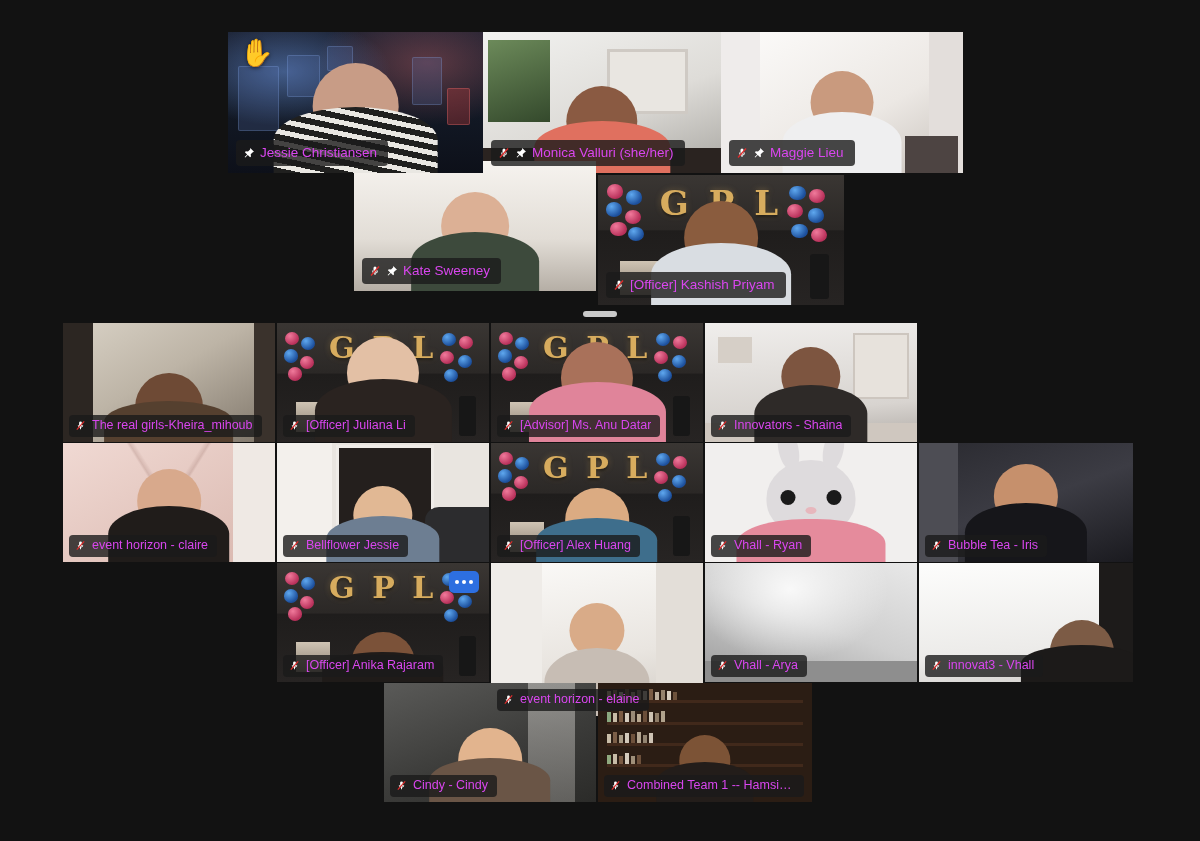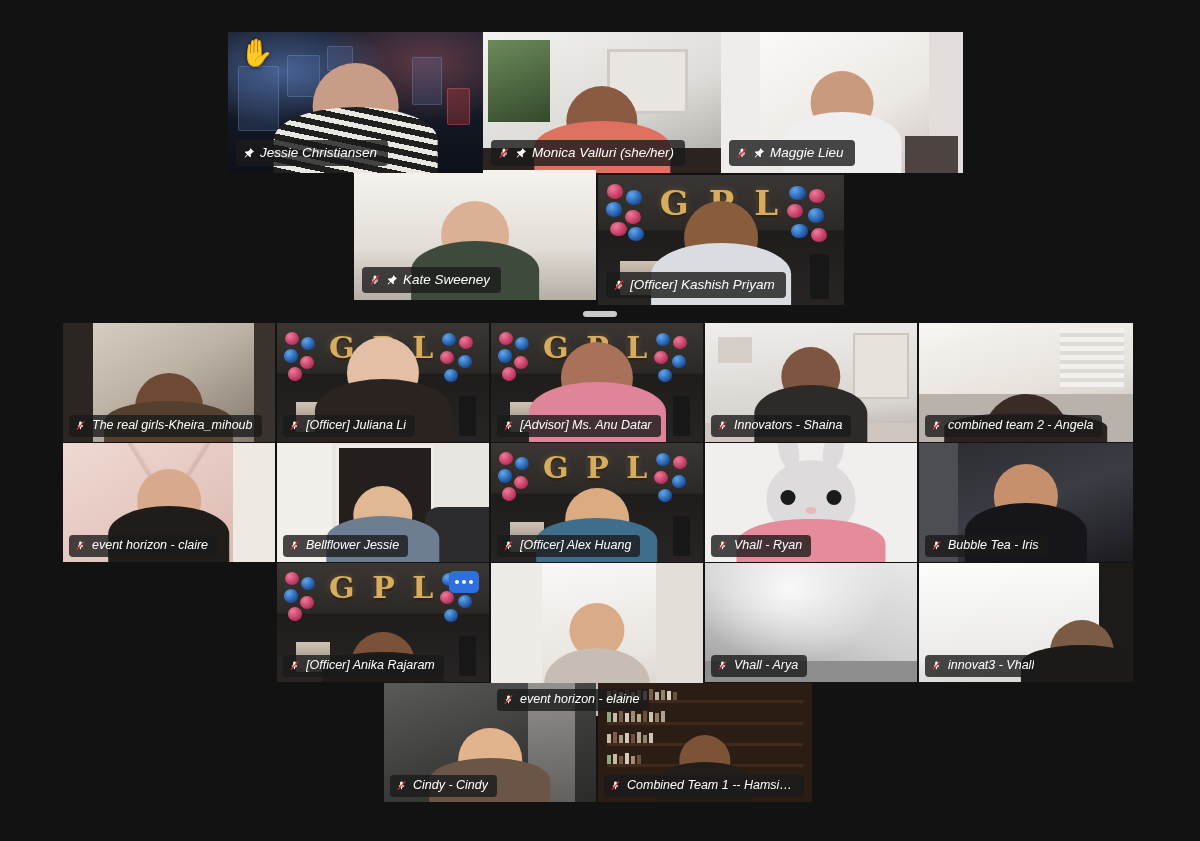--- a/index.html
+++ b/index.html
@@ -30,27 +30,26 @@
     position: absolute;
     left: 6px; bottom: 5px;
     display: flex; align-items: center; gap: 5px;
     background: rgba(26,26,26,0.80);
     border-radius: 4px;
     padding: 3px 9px 4px 6px;
     max-width: calc(100% - 14px);
     z-index: 4;
   }
   .badge .nm {
-    color: #ffffff;
+    color: #d946ef;
     font-size: 12.5px;
     line-height: 15px;
     white-space: nowrap;
     overflow: hidden;
     text-overflow: ellipsis;
-    font-style: italic;
   }
   .badge.big { left: 8px; bottom: 7px; padding: 4px 11px 5px 7px; }
   .badge.big .nm { font-size: 13.5px; line-height: 17px; }
 
   
   .ico-mute { flex: 0 0 auto; width: 12px; height: 14px; position: relative; display:block; }
   .ico-mute svg { display: block; }
   
   .ico-pin { flex: 0 0 auto; width: 12px; height: 14px; }
   .ico-pin svg { display: block; }
@@ -246,21 +245,21 @@
       </span>
       <span class="ico-pin">
         <svg width="12" height="14" viewBox="0 0 24 24">
             <path fill="#ffffff" d="M14.5 2 L22 9.5 l-2.4 .8 -4.2 4.2 .6 4.4 -1.8 1.8 -4.6-4.6 -5.1 5.1 -1.2-1.2 5.1-5.1 -4.6-4.6 1.8-1.8 4.4 .6 4.2-4.2z"></path>
           </svg>
       </span>
       <span class="nm">Monica Valluri (she/her)</span>
     </div>
   </div>
 
-  <div class="tile" style="left:354px; top:170px; width:242px; height:130px;">
+  <div class="tile" style="left:354px; top:161px; width:242px; height:130px;">
     <div class="vid rm5">
       <div class="person" style="width:28%; height:76%;">
         <div class="head" style="background:#dcb095;"></div>
         <div class="body" style="background:#3d4a3c;"></div>
       </div>
     </div>
     <div class="badge big">
       <span class="ico-mute">
         <svg width="12" height="14" viewBox="0 0 24 24">
           <path fill="#ffffff" d="M12 3a3 3 0 0 1 3 3v6a3 3 0 0 1-6 0V6a3 3 0 0 1 3-3z"></path>
@@ -431,40 +430,20 @@
         <svg width="11" height="13" viewBox="0 0 24 24">
             <path fill="#ffffff" d="M12 3a3 3 0 0 1 3 3v6a3 3 0 0 1-6 0V6a3 3 0 0 1 3-3z"></path>
             <path fill="#ffffff" d="M6 11h1.6a4.4 4.4 0 0 0 8.8 0H18a6 6 0 0 1-5 5.9V20h-2v-3.1A6 6 0 0 1 6 11z"></path>
             <path stroke="#e02b2b" stroke-width="2.6" d="M4 21 L20 3"></path>
           </svg>
       </span>
       <span class="nm">Innovators - Shaina</span>
     </div>
   </div>
 
-  <div class="tile" style="left:919px; top:323px; width:214px; height:119px;">
-    <div class="vid rm12">
-      <div class="blinds" style="left:auto;right:4%;top:4%;width:30%;height:52%;"></div>
-      <div style="position:absolute;left:0;bottom:0;width:100%;height:40%;background:#b9b2ab;"></div>
-      <div class="person" style="width:40%; height:40%;">
-          <div class="head" style="background:#3a2c24;"></div>
-          <div class="body" style="background:#2a2320;"></div>
-        </div>
-    </div>
-    <div class="badge">
-      <span class="ico-mute">
-        <svg width="11" height="13" viewBox="0 0 24 24">
-            <path fill="#ffffff" d="M12 3a3 3 0 0 1 3 3v6a3 3 0 0 1-6 0V6a3 3 0 0 1 3-3z"></path>
-            <path fill="#ffffff" d="M6 11h1.6a4.4 4.4 0 0 0 8.8 0H18a6 6 0 0 1-5 5.9V20h-2v-3.1A6 6 0 0 1 6 11z"></path>
-            <path stroke="#e02b2b" stroke-width="2.6" d="M4 21 L20 3"></path>
-          </svg>
-      </span>
-      <span class="nm">combined team 2 - Angela</span>
-    </div>
-  </div>
 
   <div class="tile" style="left:63px; top:443px; width:212px; height:119px;">
     <div class="vid" style="background:linear-gradient(150deg,#f0d9d3,#d9b7ae);">
       <div style="position:absolute;inset:0;opacity:.35;background:
         linear-gradient(58deg,transparent 48%,#b08c84 49%,transparent 51%),
         linear-gradient(-58deg,transparent 48%,#b08c84 49%,transparent 51%);"></div>
       <div style="position:absolute;right:0;top:0;width:20%;height:100%;background:#efe9e4;"></div>
       <div class="person" style="width:30%; height:78%;">
           <div class="head" style="background:#d8a98c;"></div>
           <div class="body" style="background:#201c1a;"></div>

